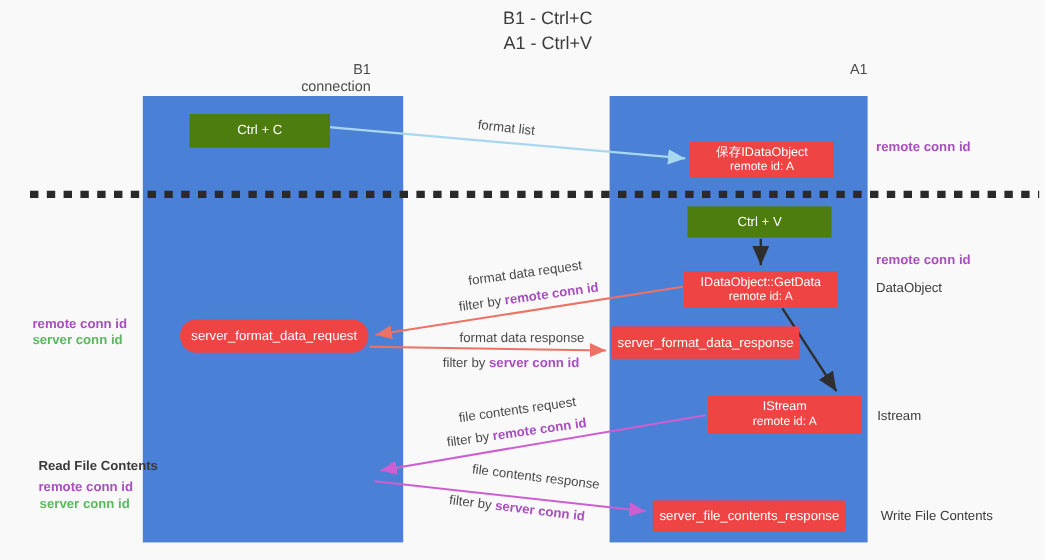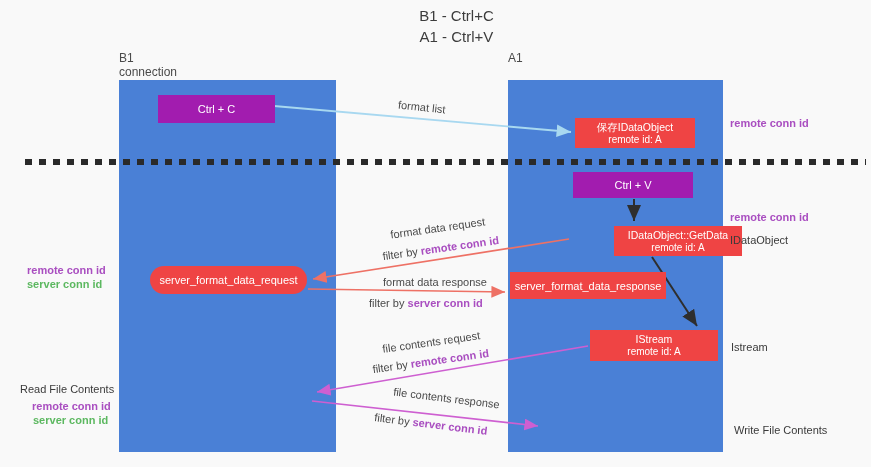--- a/index.html
+++ b/index.html
@@ -1,25 +1,25 @@
 <!DOCTYPE html>
 <html><head>
 <meta charset="utf-8">
 <style>
   html,body{margin:0;padding:0;}
   body{font-family:"Liberation Sans","DejaVu Sans",sans-serif;background:#f9f9f9;}
   #canvas{position:relative;width:871px;height:467px;background:#f9f9f9;overflow:hidden;}
   .abs{position:absolute;}
   .title{width:100%;text-align:center;top:5px;font-size:15px;line-height:21px;color:#3c3c3c;padding-left:21px;}
-  .col-header{text-align:left;font-size:12px;line-height:14px;color:#4a4a4a;}
+  .col-header{text-align:right;font-size:12px;line-height:14px;color:#4a4a4a;}
   .column{background:#4a80d6;}
   .node{display:flex;flex-direction:column;align-items:center;justify-content:center;
         color:#fff;text-align:center;}
   .node.orange{background:#ef4444;}
-  .node.green{background:#a21caf;}
+  .node.green{background:#4d7c0f;}
   .node .l1{font-size:10.5px;line-height:13px;}
   .node .l2{font-size:10px;line-height:12px;}
   .node .single{font-size:11px;}
   .elabel{font-size:11px;color:#4a4a4a;white-space:nowrap;}
   .purple{color:#a94ec0;font-weight:bold;}
   .side{font-size:11px;color:#3a3a3a;white-space:nowrap;}
   .side.bold-purple{color:#a94ec0;font-weight:bold;}
   .side.bold-green{color:#5cb860;font-weight:bold;}
   svg{position:absolute;left:0;top:0;pointer-events:none;}
 </style>
@@ -75,59 +75,62 @@
 
   <div class="abs node orange" style="left:575px;top:118px;width:120px;height:30px;">
     <div class="l1">保存IDataObject</div>
     <div class="l2">remote id: A</div>
   </div>
 
   <div class="abs node green" style="left:573px;top:172px;width:120px;height:26px;">
     <div class="single">Ctrl + V</div>
   </div>
 
-  <div class="abs node orange" style="left:570px;top:226px;width:128px;height:30px;margin-left:44px;">
+  <div class="abs node orange" style="left:570px;top:226px;width:128px;height:30px;">
     <div class="l1">IDataObject::GetData</div>
     <div class="l2">remote id: A</div>
   </div>
 
   <div class="abs node orange" style="left:150px;top:266px;width:157px;height:28px;border-radius:14px;">
     <div class="single">server_format_data_request</div>
   </div>
 
   <div class="abs node orange" style="left:510px;top:272px;width:156px;height:27px;">
     <div class="single">server_format_data_response</div>
   </div>
 
   <div class="abs node orange" style="left:590px;top:330px;width:128px;height:31px;">
     <div class="l1">IStream</div>
     <div class="l2">remote id: A</div>
   </div>
 
 
+  <div class="abs node orange" style="left:544px;top:417px;width:161px;height:26px;">
+    <div class="single">server_file_contents_response</div>
+  </div>
 
   <div class="abs elabel" style="left:398px;top:101px;transform:rotate(6deg);">format list</div>
 
   <div class="abs elabel" style="left:390px;top:222px;transform:rotate(-8deg);">format data request</div>
   <div class="abs elabel" style="left:382px;top:242px;transform:rotate(-8deg);"><span>filter by </span><span class="purple">remote conn id</span></div>
 
   <div class="abs elabel" style="left:383px;top:276px;">format data response</div>
   <div class="abs elabel" style="left:369px;top:297px;"><span>filter by </span><span class="purple">server conn id</span></div>
 
   <div class="abs elabel" style="left:382px;top:336px;transform:rotate(-8deg);">file contents request</div>
   <div class="abs elabel" style="left:372px;top:355px;transform:rotate(-8deg);"><span>filter by </span><span class="purple">remote conn id</span></div>
 
   <div class="abs elabel" style="left:393px;top:392px;transform:rotate(7deg);">file contents response</div>
   <div class="abs elabel" style="left:374px;top:418px;transform:rotate(7deg);"><span>filter by </span><span class="purple">server conn id</span></div>
 
   <div class="abs side bold-purple" style="left:730px;top:117px;">remote conn id</div>
   <div class="abs side bold-purple" style="left:730px;top:211px;">remote conn id</div>
-  <div class="abs side" style="left:730px;top:234px;">IDataObject</div>
+  <div class="abs side" style="left:730px;top:234px;">DataObject</div>
   <div class="abs side" style="left:731px;top:341px;">Istream</div>
   <div class="abs side" style="left:734px;top:424px;">Write File Contents</div>
 
   <div class="abs side bold-purple" style="left:27px;top:264px;">remote conn id</div>
   <div class="abs side bold-green" style="left:27px;top:278px;">server conn id</div>
-  <div class="abs side" style="left:20px;top:383px;">Read File Contents</div>
+  <div class="abs side" style="left:32px;top:383px;font-weight:bold;">Read File Contents</div>
   <div class="abs side bold-purple" style="left:32px;top:400px;">remote conn id</div>
   <div class="abs side bold-green" style="left:33px;top:414px;">server conn id</div>
 
 </div>
 
 </body></html>

